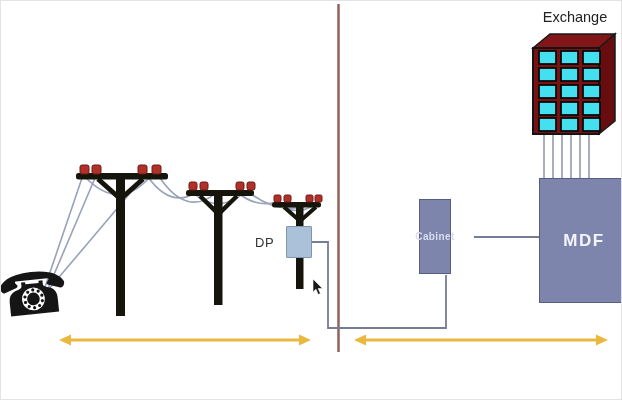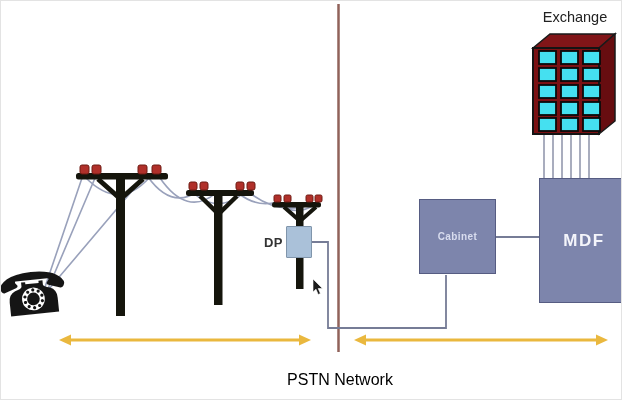--- a/index.html
+++ b/index.html
@@ -12,24 +12,24 @@
   .node{
     position:absolute;display:flex;align-items:center;justify-content:center;
     box-sizing:border-box;background:#7d85ac;border:1.5px solid #565c82;
   }
   .node span{color:#dce0f0;}
   .dp-box{
     position:absolute;left:285px;top:225px;width:26px;height:32px;
     background:#aac1d9;border:1.5px solid #8095ab;box-sizing:border-box;border-radius:1px;
   }
   .dp-label{
-    position:absolute;left:254px;top:234px;width:28px;text-align:right;
-    font-size:13px;font-weight:700;color:#333;letter-spacing:.5px;
+    position:absolute;left:254px;top:234px;width:28px;text-align:left;
+    font-size:13px;font-weight:400;color:#333;letter-spacing:.5px;
   }
-  .cabinet{left:418px;top:198px;width:77px;height:75px;}
+  .cabinet{left:418px;top:198px;width:32px;height:75px;}
   .cabinet span{font-size:10px;font-weight:600;letter-spacing:.4px;color:#d9ddef;}
   .mdf{left:538px;top:177px;width:90px;height:125px;}
   .mdf span{font-size:17px;font-weight:700;letter-spacing:1.5px;color:#f4f5fb;}
   .exchange-label{
     position:absolute;left:524px;top:8px;width:100px;text-align:center;
     font-size:14.5px;color:#222;
   }
   .phone{
     position:absolute;left:-4px;top:264px;font-size:58px;line-height:1;
     color:#151515;font-family:"DejaVu Sans",sans-serif;
@@ -165,15 +165,14 @@
     <span>Cabinet</span>
   </div>
 
   <div class="node mdf">
     <span>MDF</span>
   </div>
 
   <div class="exchange-label">Exchange</div>
 
 
-  <div class="title">PSTN Network</div>
 
 </div>
 
 </body></html>

